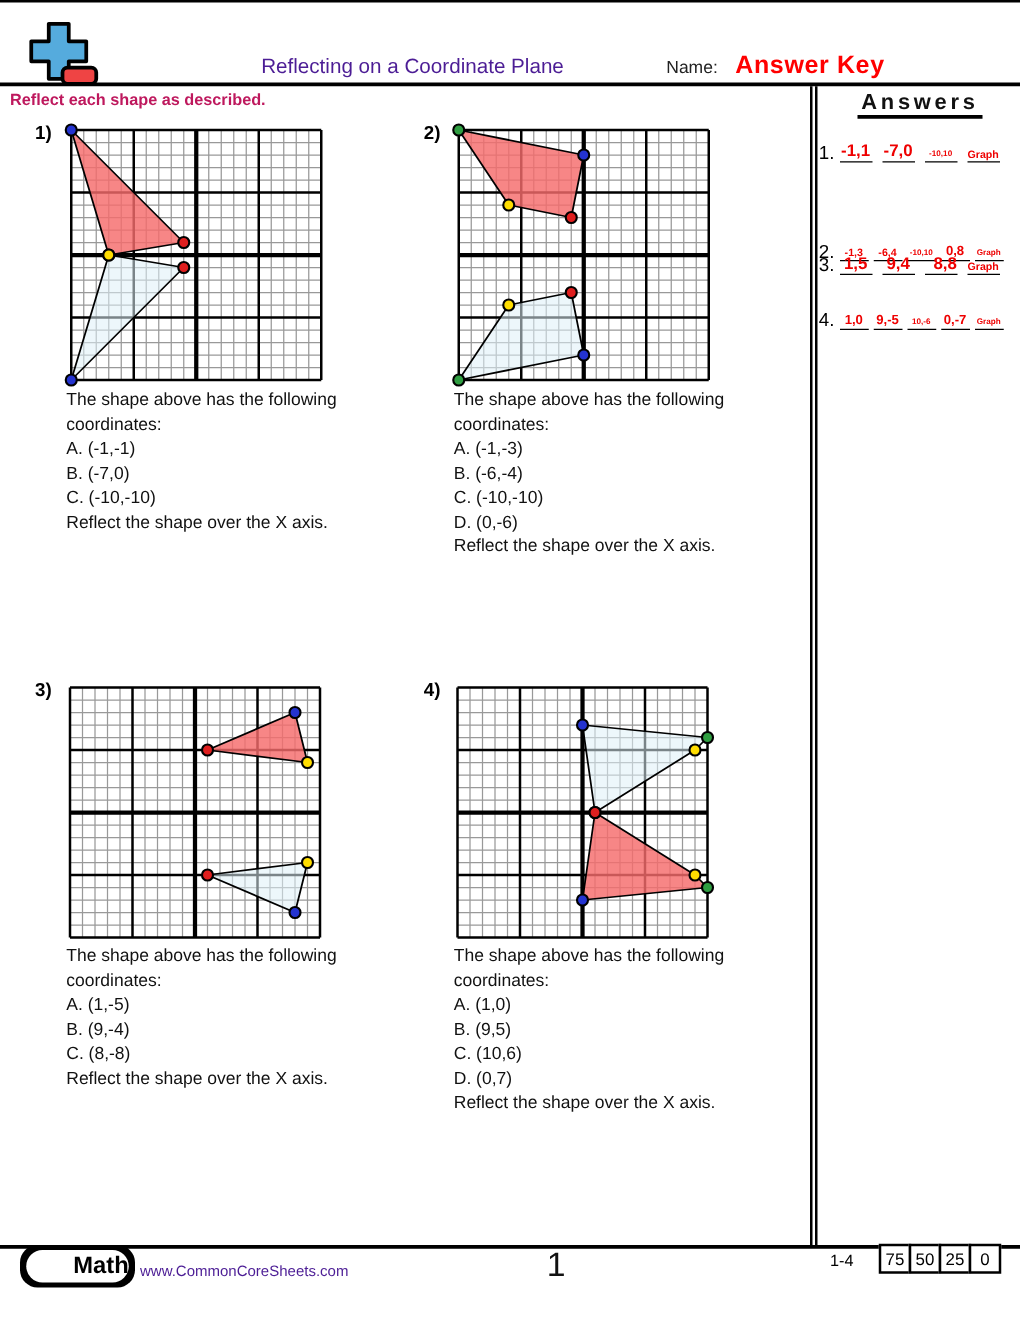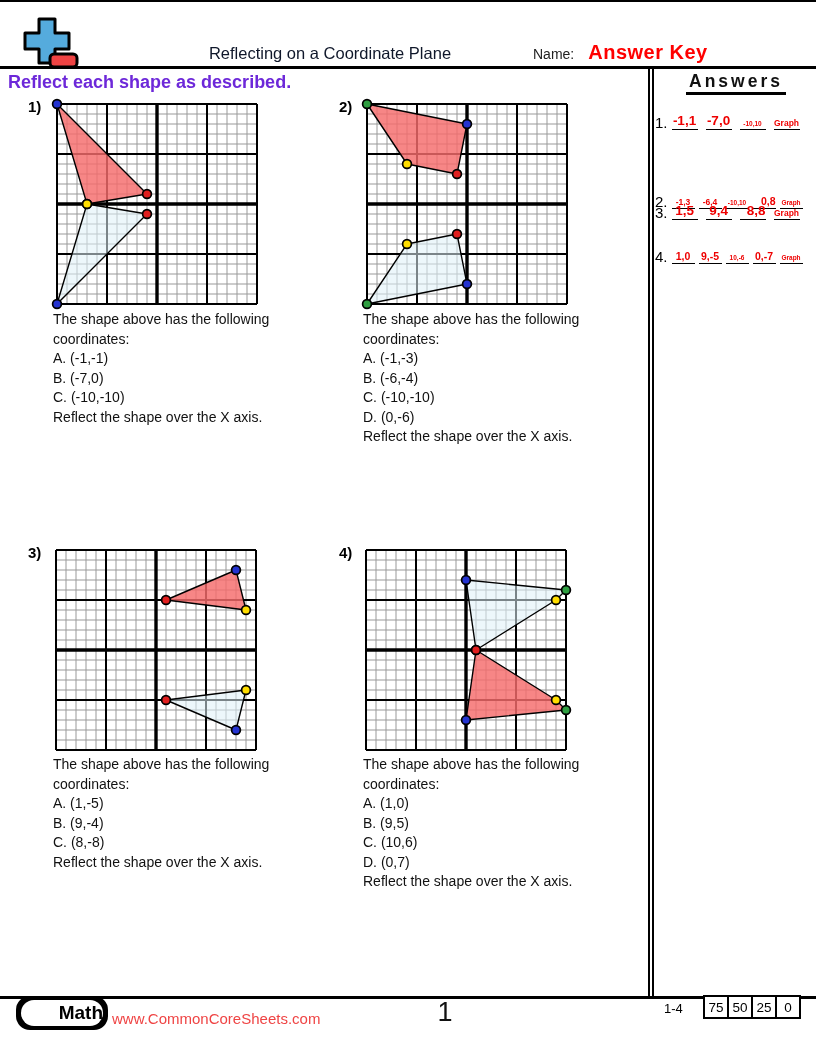--- a/index.html
+++ b/index.html
@@ -3,26 +3,26 @@
 <meta charset="utf-8">
 <style>
   html,body{margin:0;padding:0;background:#fff;}
   .sheet{position:relative;width:816px;height:1056px;background:#fff;overflow:hidden;
          font-family:"Liberation Sans", sans-serif;color:#111;}
   .top-rule{position:absolute;top:0;left:0;width:816px;height:2px;background:#000;}
 
   
   .logo{position:absolute;left:22px;top:16px;}
   .page-title{position:absolute;left:120px;top:44px;width:420px;text-align:center;
-              font-size:16.5px;color:#0f172a;}
+              font-size:16.5px;color:#4c1d95;}
   .name-row{position:absolute;left:533px;top:41px;display:flex;align-items:baseline;gap:14px;}
   .name-label{font-size:14px;color:#222;}
   .name-value{font-size:20px;font-weight:bold;color:#f00;letter-spacing:.5px;}
   .header-line{position:absolute;left:0;top:66px;width:816px;height:3px;background:#000;}
-  .instruction{position:absolute;left:8px;top:72px;font-size:18px;font-weight:bold;color:#6d28d9;}
+  .instruction{position:absolute;left:8px;top:72px;font-size:13px;font-weight:bold;color:#be185d;}
 
   
   .vline{position:absolute;top:69px;height:927px;width:2px;background:#000;}
   .answers-title{position:absolute;left:660px;top:71px;width:152px;text-align:center;}
   .answers-title span{font-size:17.5px;font-weight:bold;letter-spacing:3px;
                       border-bottom:3px solid #000;padding:0 3px 1px 3px;}
   .answer-row{position:absolute;left:655px;width:158px;display:flex;align-items:flex-end;}
   .ans-num{font-size:15px;color:#000;margin-right:4px;line-height:1;}
   .blank{display:inline-block;border-bottom:1.5px solid #000;text-align:center;
          color:#ee0000;font-weight:bold;line-height:1.05;padding-bottom:1px;}
@@ -35,21 +35,21 @@
   .prob-text{position:absolute;width:300px;font-size:14px;color:#111;}
   .prob-text div{line-height:19.5px;}
 
   
   .footer-line{position:absolute;left:0;top:996px;width:816px;height:2.5px;background:#000;}
   .math-badge{position:absolute;left:16px;top:996px;width:92px;height:34px;background:#000;
               border-radius:14px;display:flex;align-items:center;justify-content:center;}
   .math-badge .pill{background:#fff;border-radius:15px;width:82px;height:26px;
                     display:flex;align-items:center;justify-content:flex-end;}
   .math-badge .pill span{font-size:19px;font-weight:bold;color:#000;}
-  .site{position:absolute;left:112px;top:1010px;font-size:15px;color:#ef4444;}
+  .site{position:absolute;left:112px;top:1010px;font-size:12px;color:#4c1d95;}
   .page-num{position:absolute;left:395px;top:997px;width:100px;text-align:center;
             font-size:27px;font-weight:400;color:#111;}
   .range-label{position:absolute;left:664px;top:1001px;font-size:13px;color:#000;}
   .score-row{position:absolute;left:703px;top:995px;display:flex;}
   .score-cell{width:22px;height:20px;border:2px solid #000;margin-left:-2px;background:#fff;
               display:flex;align-items:center;justify-content:center;font-size:13.5px;color:#000;}
   .score-cell:first-child{margin-left:0;}
 </style>
 </head>
 <body>
@@ -80,21 +80,21 @@
         <span class="blank s-lg" style="width: 26px; margin-right: 8px;">-1,1</span>
         <span class="blank s-lg" style="width: 26px; margin-right: 8px;">-7,0</span>
         <span class="blank s-xs" style="width: 26px; margin-right: 8px;">-10,10</span>
         <span class="blank s-sm" style="width: 26px; margin-right: 8px;">Graph</span>
       </div>
       <div class="answer-row" style="top: 161px;">
         <span class="ans-num">2.</span>
         <span class="blank s-sm" style="width: 23px; margin-right: 4px;">-1,3</span>
         <span class="blank s-sm" style="width: 23px; margin-right: 4px; margin-top: 37px;">-6,4</span>
         <span class="blank s-xs" style="width: 23px; margin-right: 4px;">-10,10</span>
-        <span class="blank s-md" style="width: 23px; margin-right: 4px; text-align: right;">0,8</span>
+        <span class="blank s-md" style="width: 23px; margin-right: 4px;">0,8</span>
         <span class="blank s-xs" style="width: 23px; margin-right: 4px;">Graph</span>
       </div>
       <div class="answer-row" style="top: 204px;">
         <span class="ans-num">3.</span>
         <span class="blank s-lg" style="width: 26px; margin-right: 8px;">1,5</span>
         <span class="blank s-lg" style="width: 26px; margin-right: 8px;">9,4</span>
         <span class="blank s-lg" style="width: 26px; margin-right: 8px; text-align: right;">8,8</span>
         <span class="blank s-sm" style="width: 26px; margin-right: 8px;">Graph</span>
       </div>
       <div class="answer-row" style="top: 249px;">

